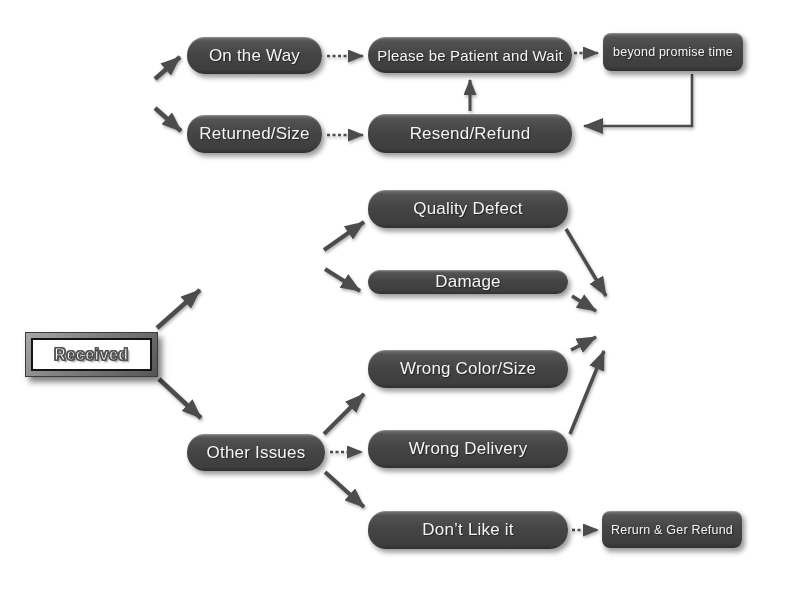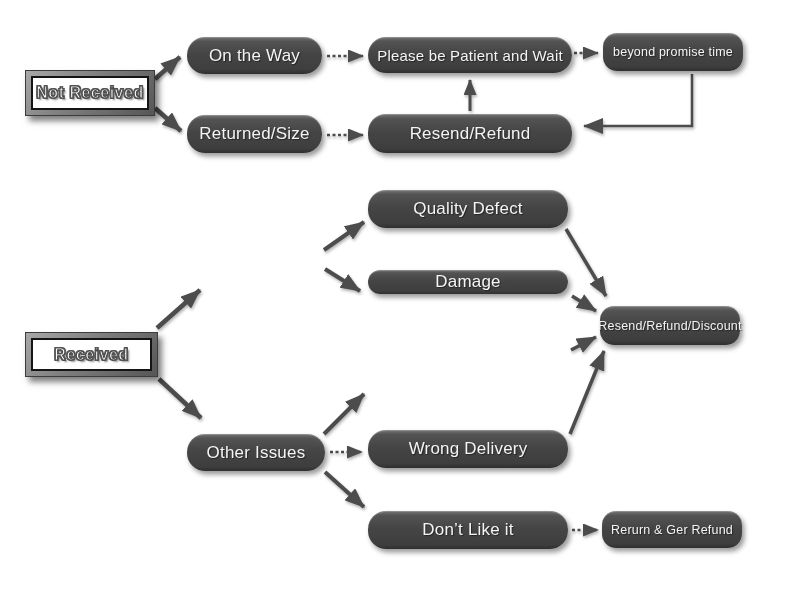--- a/index.html
+++ b/index.html
@@ -29,21 +29,21 @@
     border-radius: 18px;
     color: #f4f4f4;
     font-size: 17px;
     letter-spacing: 0.2px;
     text-shadow: 1px 1px 1px rgba(0,0,0,0.45);
     box-shadow: 2.5px 3.5px 5px rgba(0,0,0,0.40), inset 0 1px 1px rgba(255,255,255,0.22);
     white-space: nowrap;
     z-index: 2;
   }
   .pill.f15 { font-size: 15px; }
-  .pill.small { font-size: 12.5px; border-radius: 14px; }
+  .pill.small { font-size: 12.5px; border-radius: 8px; }
 
   
   .root {
     position: absolute;
     padding: 5px;
     background: linear-gradient(135deg, #a8a8a8 0%, #7e7e7e 45%, #565656 100%);
     border: 1px solid #3c3c3c;
     box-shadow: 4px 5px 6px rgba(0,0,0,0.50);
     box-sizing: border-box;
     z-index: 2;
@@ -110,25 +110,20 @@
     <path d="M571,350 L596,337" stroke="#4c4c4c" stroke-width="3.5" fill="none" marker-end="url(#ahBig)"></path>
     <path d="M570,434 L604,351" stroke="#4c4c4c" stroke-width="3.5" fill="none" marker-end="url(#ahBig)"></path>
 
     <path d="M324,434 L364,394" stroke="#4c4c4c" stroke-width="4" fill="none" marker-end="url(#ahBig)"></path>
     <path d="M330,452 L362,452" stroke="#4c4c4c" stroke-width="2.5" stroke-dasharray="3 2.5" fill="none" marker-end="url(#ahSmall)"></path>
     <path d="M325,472 L364,507" stroke="#4c4c4c" stroke-width="4" fill="none" marker-end="url(#ahBig)"></path>
 
     <path d="M572,530 L598,530" stroke="#4c4c4c" stroke-width="2.5" stroke-dasharray="3 2.5" fill="none" marker-end="url(#ahSmall)"></path>
   </svg>
 
-  <div class="root" style="left:25px; top:70px; width:130px; height:46px">
-    <div class="root-inner">
-      <span class="root-label">Not Received</span>
-    </div>
-  </div>
 
   <div class="root" style="left:25px; top:332px; width:133px; height:45px">
     <div class="root-inner">
       <span class="root-label">Received</span>
     </div>
   </div>
 
   <div class="pill" style="left:187px; top:37px; width:135px; height:37px">On the Way</div>
 
   <div class="pill f15" style="left:368px; top:37px; width:204px; height:36px">Please be Patient and Wait</div>
@@ -137,22 +132,22 @@
 
   <div class="pill" style="left:187px; top:115px; width:135px; height:38px">Returned/Size</div>
 
   <div class="pill" style="left:368px; top:114px; width:204px; height:39px">Resend/Refund</div>
 
 
   <div class="pill" style="left:368px; top:190px; width:200px; height:38px">Quality Defect</div>
 
   <div class="pill" style="left:368px; top:270px; width:200px; height:24px">Damage</div>
 
-  <div class="pill small" style="left:600px; top:306px; width:140px; height:39px">Resend/Refund/Discount</div>
 
+  <div class="pill" style="left:368px; top:350px; width:200px; height:38px">Wrong Color/Size</div>
 
   <div class="pill" style="left:187px; top:434px; width:138px; height:37px">Other Issues</div>
 
   <div class="pill" style="left:368px; top:430px; width:200px; height:38px">Wrong Delivery</div>
 
   <div class="pill" style="left:368px; top:511px; width:200px; height:38px">Don’t Like it</div>
 
   <div class="pill small" style="left:602px; top:511px; width:140px; height:37px">Rerurn &amp; Ger Refund</div>
 
 </div>

